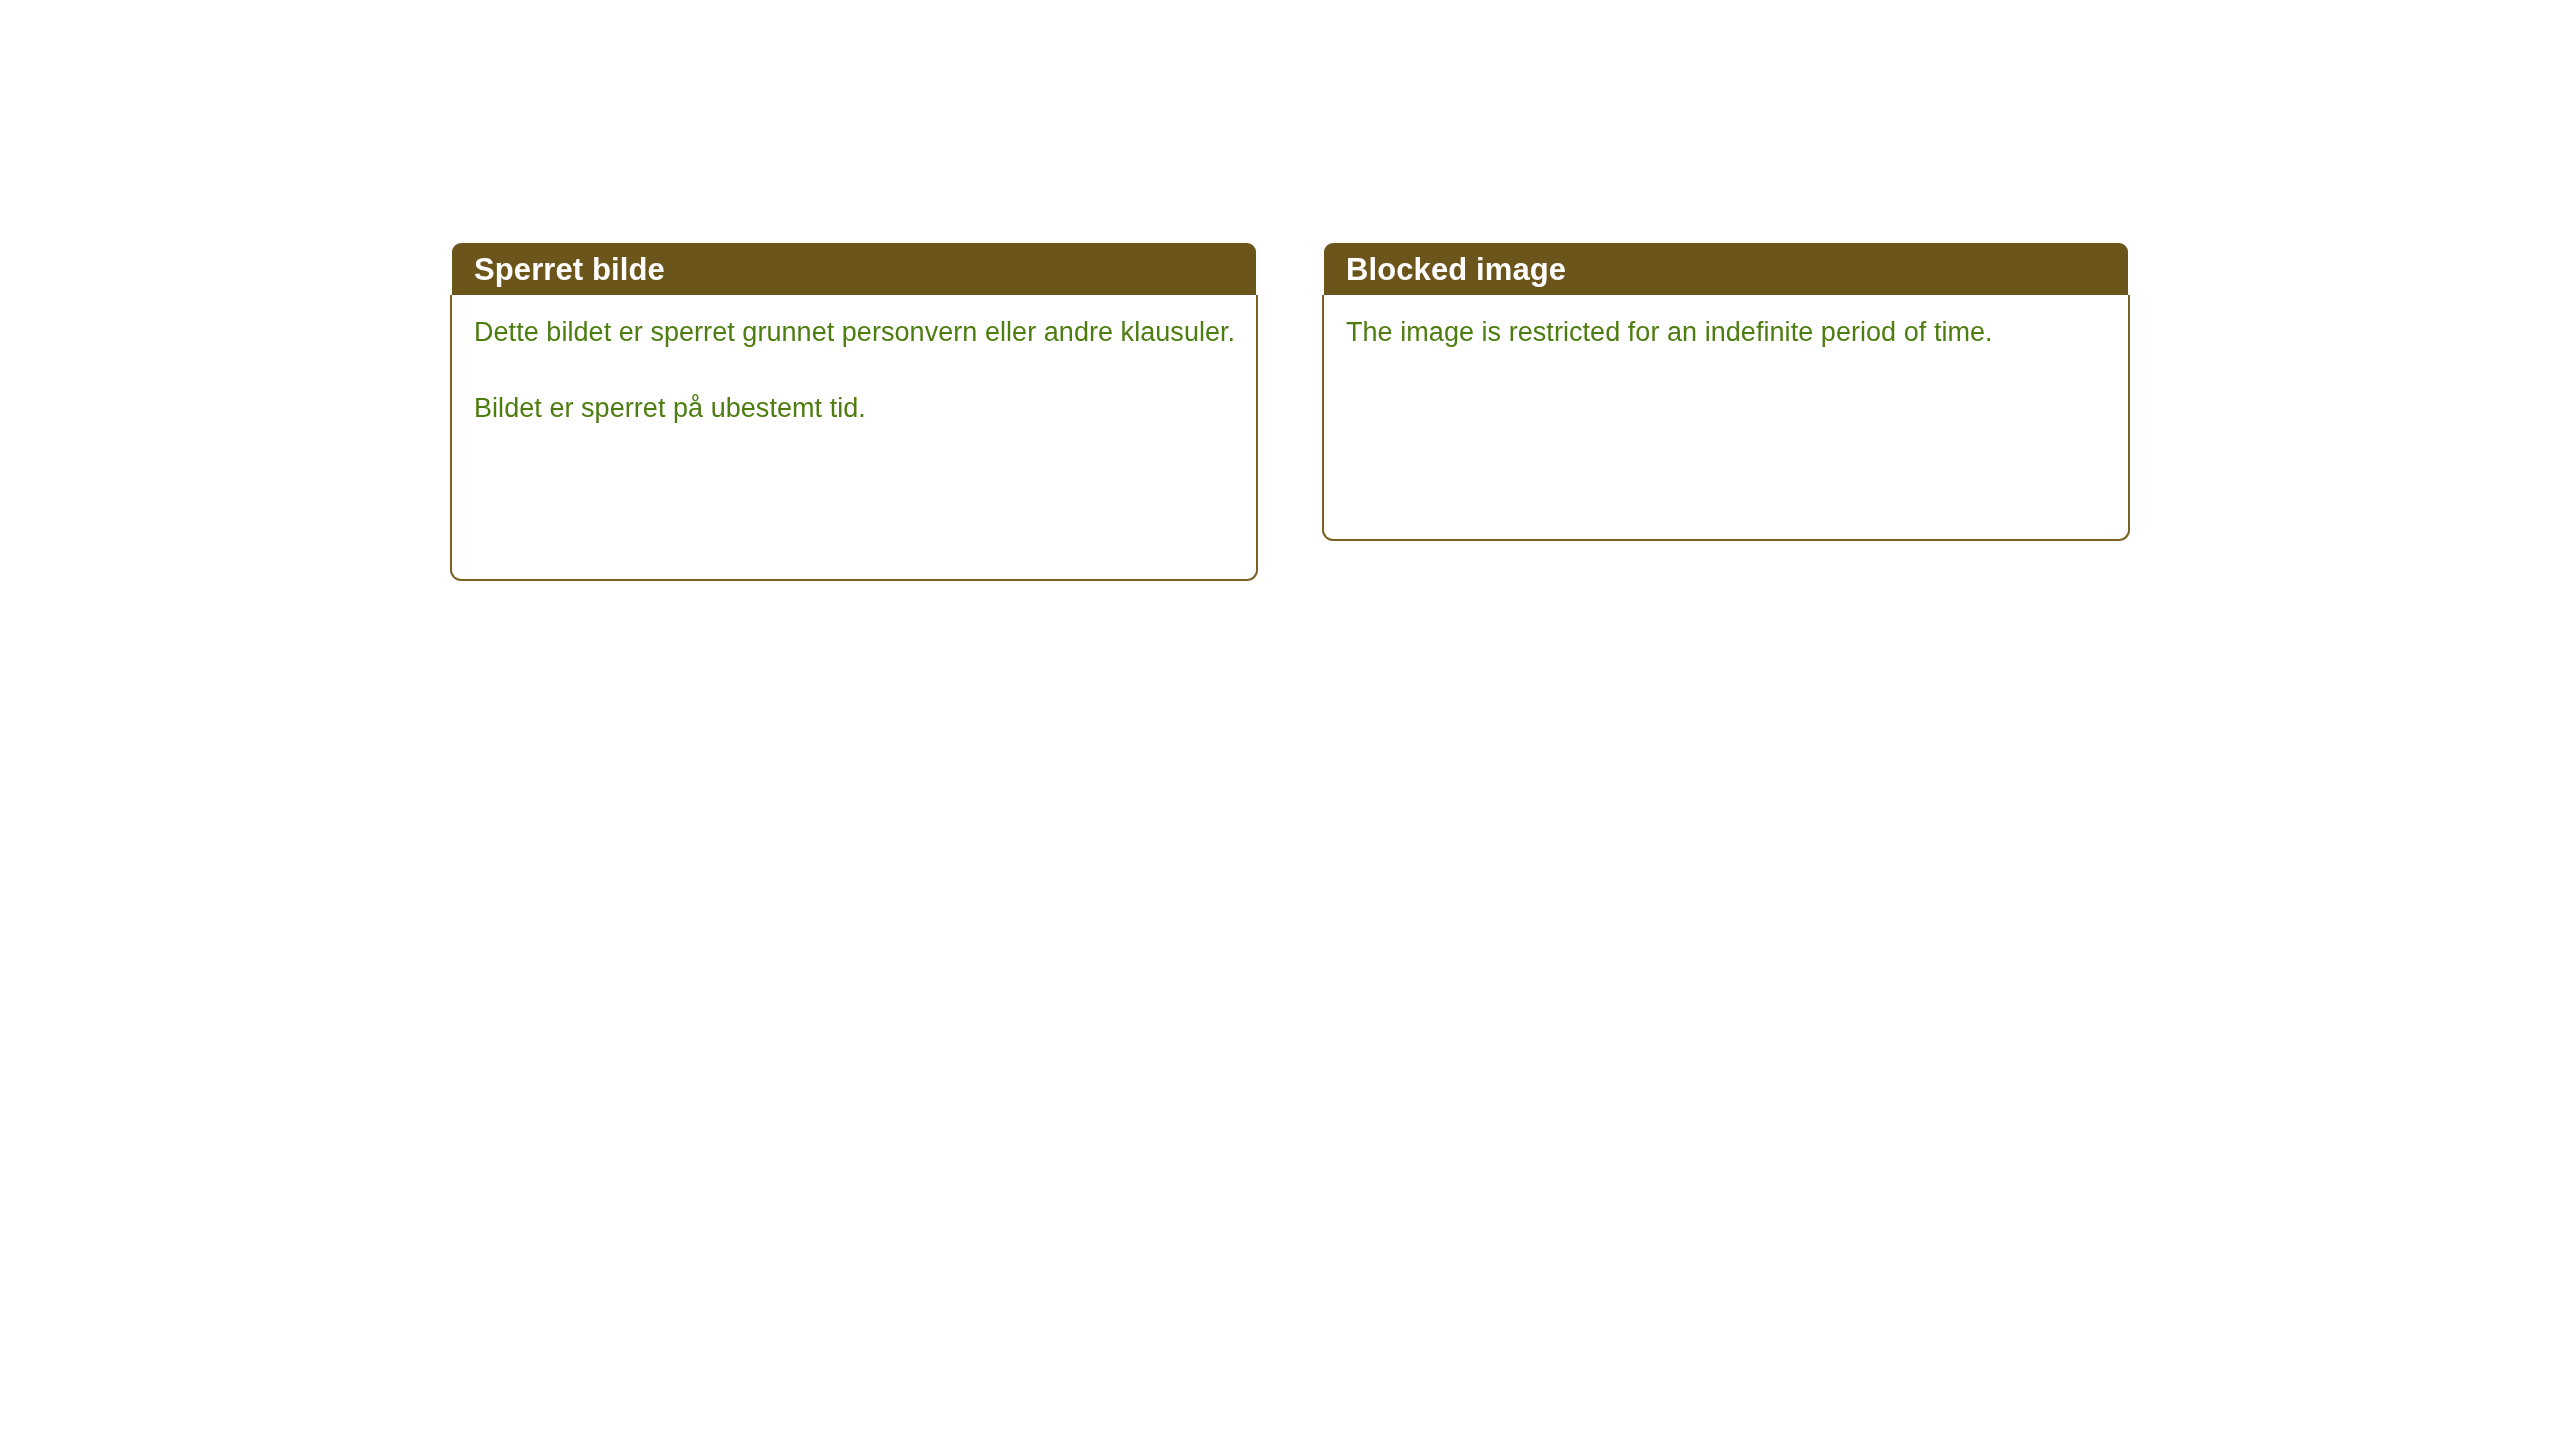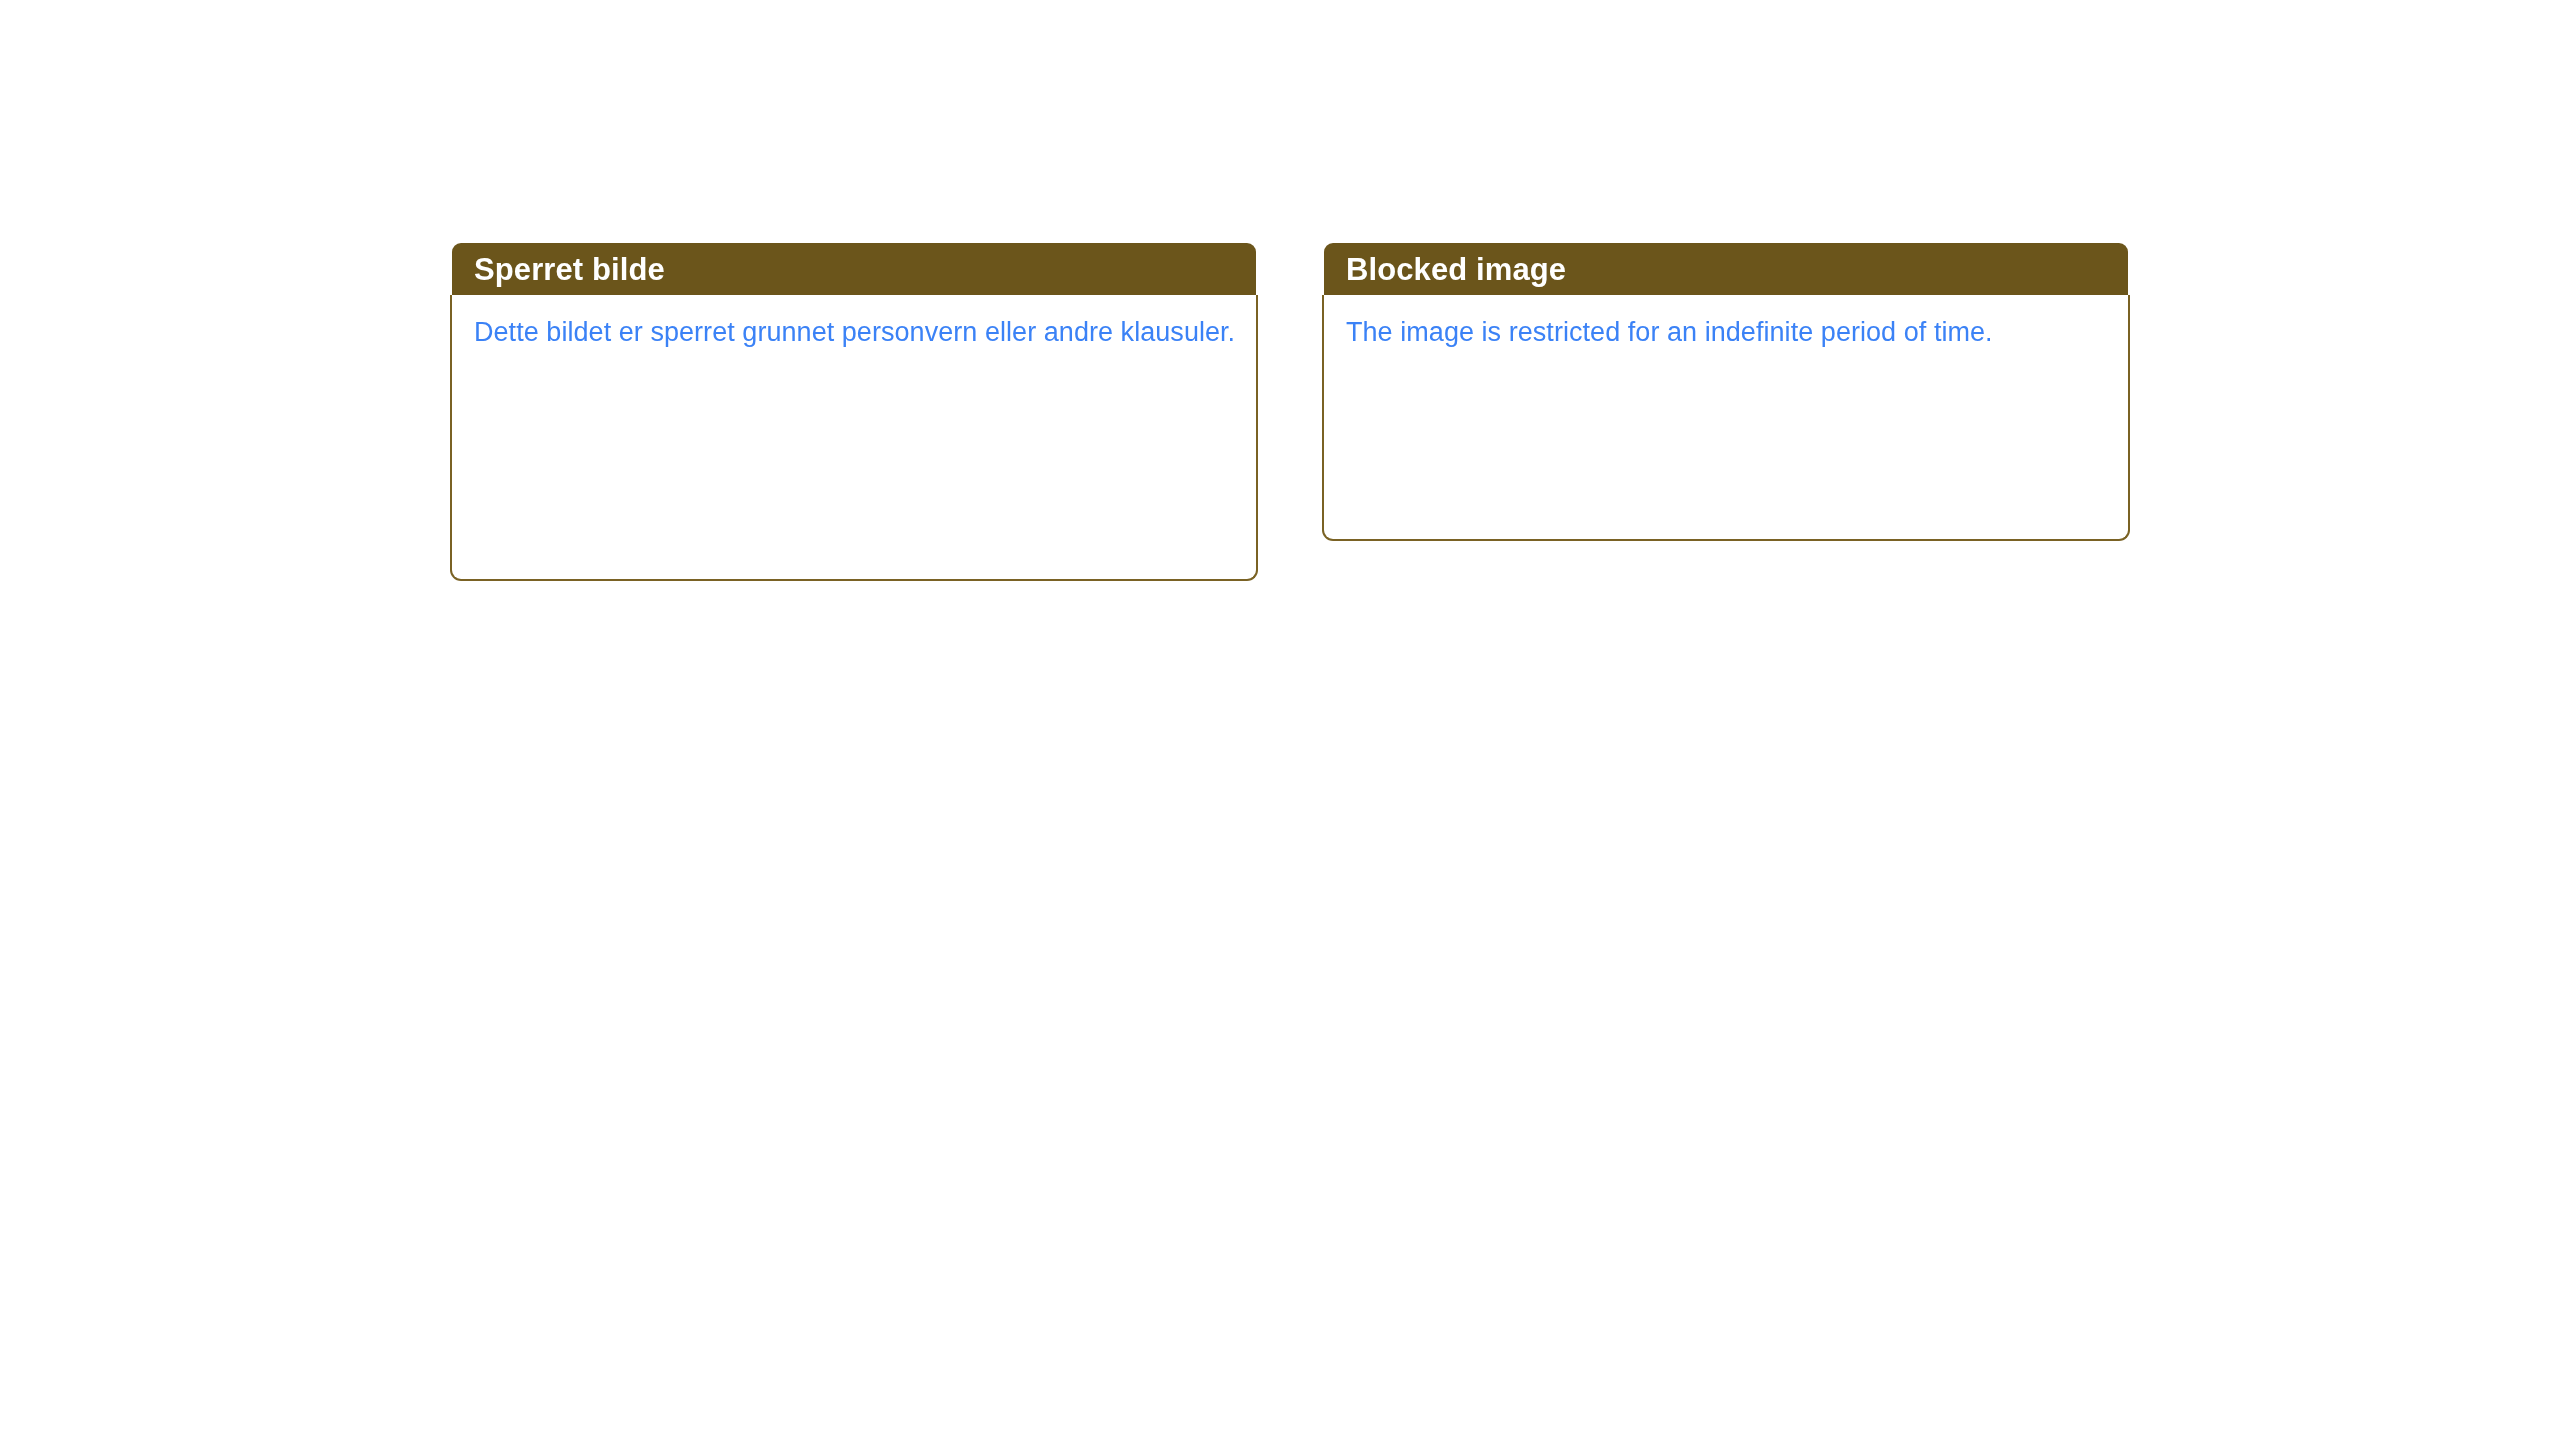--- a/index.html
+++ b/index.html
@@ -53,21 +53,21 @@
     bottom: 0;
     background: #ffffff;
     border: 2px solid #7a6224;
     border-top: none;
     border-radius: 0 0 11px 11px;
     box-sizing: border-box;
     padding: 18px 20px 0 22px;
   }
 
   .panel-paragraph {
-    color: #3b82f6;
+    color: #4d7c0f;
     font-size: 27px;
     line-height: 38px;
     margin: 0;
     letter-spacing: 0.05px;
   }
 
   .panel-paragraph + .panel-paragraph {
     margin-top: 38px;
   }
 
@@ -91,20 +91,21 @@
 <body>
 
 <section class="panel" id="panel-no">
 
   <div class="panel-header">
     <h2 class="panel-title">Sperret bilde</h2>
   </div>
 
   <div class="panel-body">
     <p class="panel-paragraph">Dette bildet er sperret grunnet personvern eller andre klausuler.</p>
+    <p class="panel-paragraph">Bildet er sperret på ubestemt tid.</p>
   </div>
 </section>
 
 <section class="panel" id="panel-en">
 
   <div class="panel-header">
     <h2 class="panel-title">Blocked image</h2>
   </div>
 
   <div class="panel-body">

